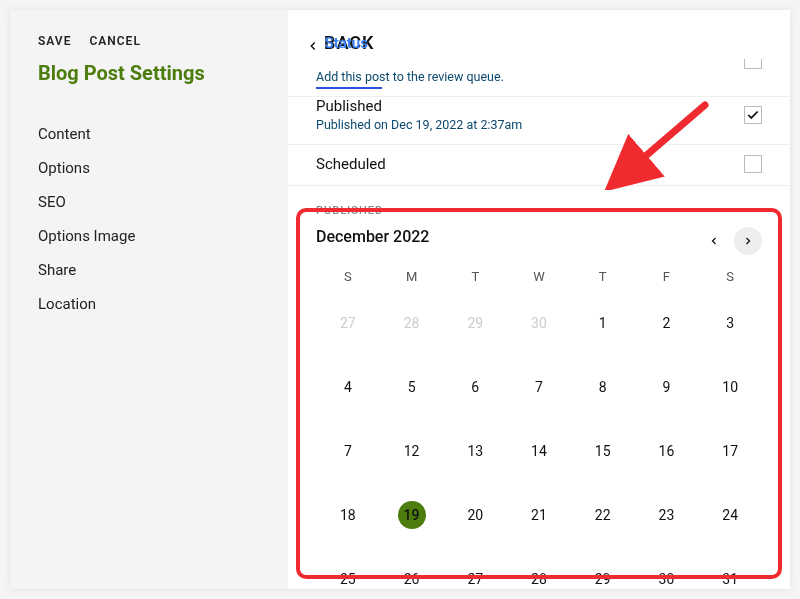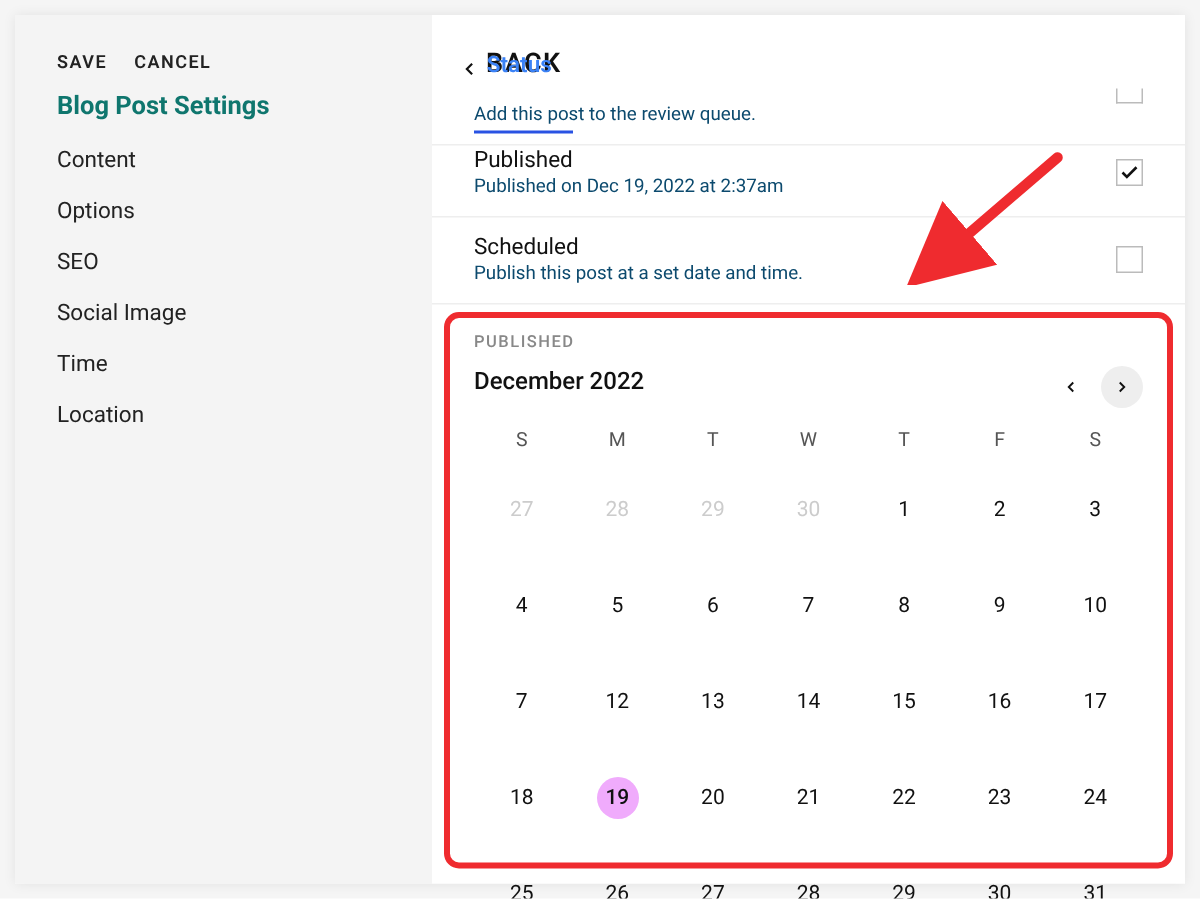--- a/index.html
+++ b/index.html
@@ -29,24 +29,24 @@
       display: flex;
       gap: 18px;
       font-size: 12px;
       letter-spacing: 1px;
       font-weight: 600;
       color: #222;
       margin-bottom: 13px;
     }
     .sidebar-actions span { cursor: pointer; }
     .sidebar h1 {
-      font-size: 17px;
+      font-size: 20px;
       font-weight: 700;
-      color: #0f766e;
-      margin-bottom: 16px;
+      color: #4d7c0f;
+      margin-bottom: 40px;
     }
     .side-nav {
       display: flex;
       flex-direction: column;
       gap: 16px;
     }
     .side-nav a {
       font-size: 15px;
       color: #222;
       text-decoration: none;
@@ -179,21 +179,21 @@
       font-size: 14px;
       color: #111;
       cursor: pointer;
       width: 28px;
       height: 28px;
       line-height: 28px;
       margin: 11px auto;
       border-radius: 50%;
     }
     .day.muted { color: #ccc; }
-    .day.selected { background: #f0abfc; font-weight: 500; }
+    .day.selected { background: #4d7c0f; font-weight: 500; }
 
     .time-row {
       display: flex;
       justify-content: space-between;
       align-items: center;
       margin-top: 16px;
       font-size: 14px;
       color: #111;
     }
     .slider-wrap {
@@ -236,22 +236,22 @@
   <aside class="sidebar">
     <div class="sidebar-actions">
       <span>SAVE</span>
       <span>CANCEL</span>
     </div>
     <h1>Blog Post Settings</h1>
     <nav class="side-nav">
       <a>Content</a>
       <a>Options</a>
       <a>SEO</a>
-      <a>Social Image</a>
-      <a>Time</a>
+      <a>Options Image</a>
+      <a>Share</a>
       <a>Location</a>
     </nav>
   </aside>
 
   <main class="main">
     <div class="main-header">
       <div class="back-btn">
         <svg viewBox="0 0 24 24">
             <polyline points="15 18 9 12 15 6"></polyline>
           </svg>
@@ -276,21 +276,20 @@
       <div class="checkbox">
         <svg viewBox="0 0 24 24" width="14" height="14">
             <polyline points="4 12 9 17 20 6" fill="none" stroke="#111" stroke-width="3"></polyline>
           </svg>
       </div>
     </div>
 
     <div class="status-row">
       <div class="status-meta">
         <div class="status-title">Scheduled</div>
-        <div class="status-sub">Publish this post at a set date and time.</div>
       </div>
       <div class="checkbox"></div>
     </div>
 
     <div class="cal-section">
       <div class="cal-label">PUBLISHED</div>
       <div class="cal-header">
         <div class="cal-month">December 2022</div>
         <div class="cal-nav">
           <div class="cal-nav-btn prev">

